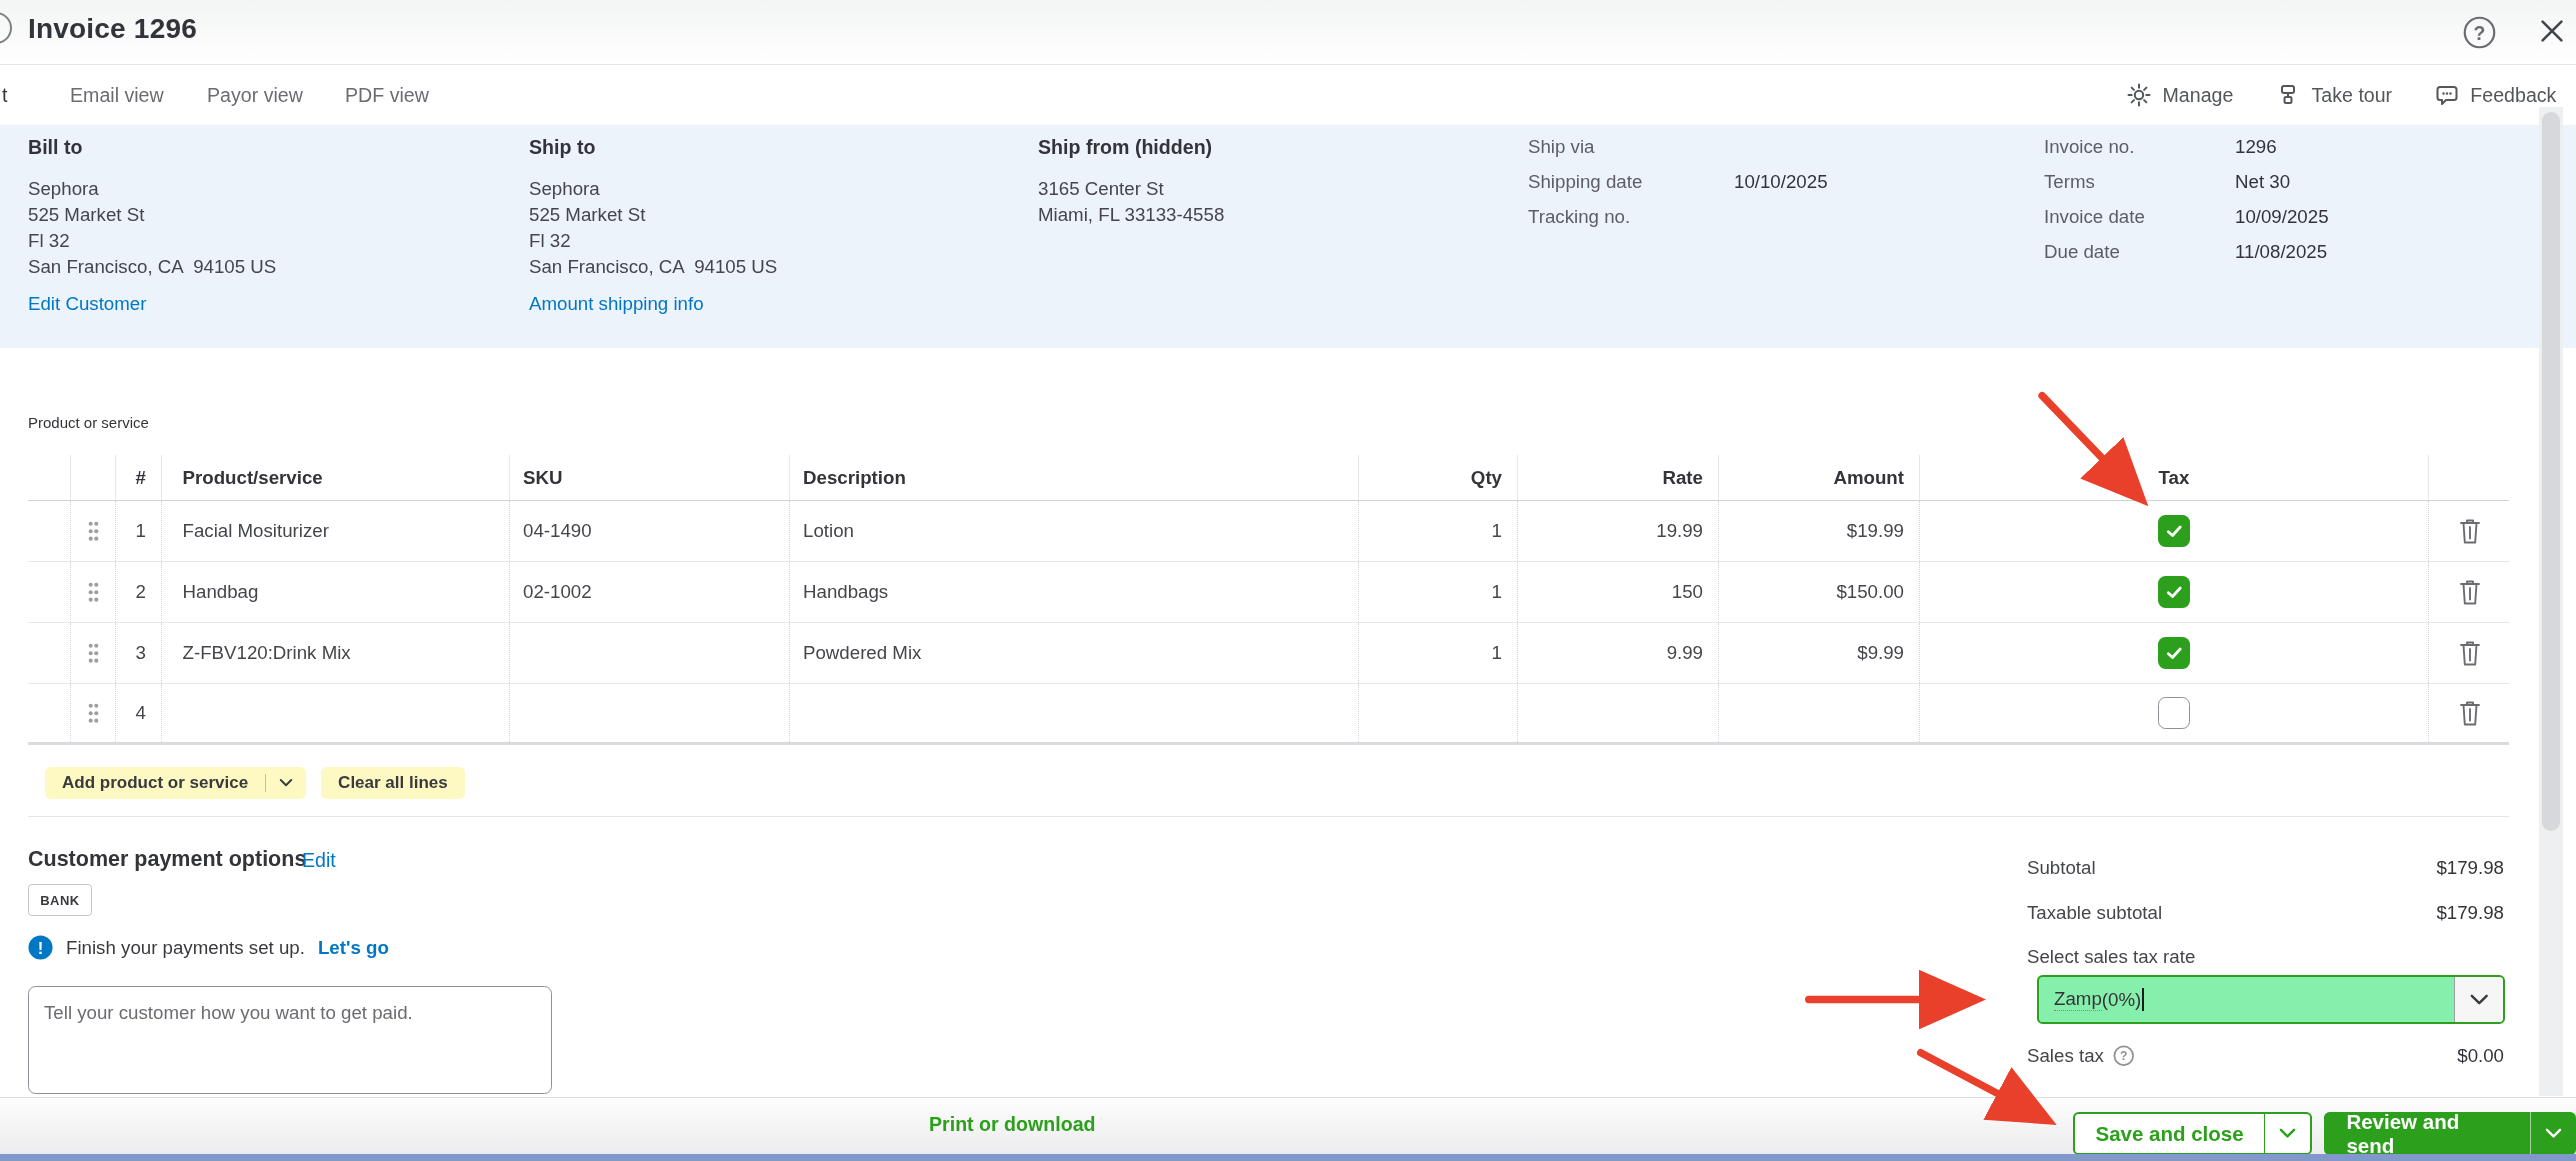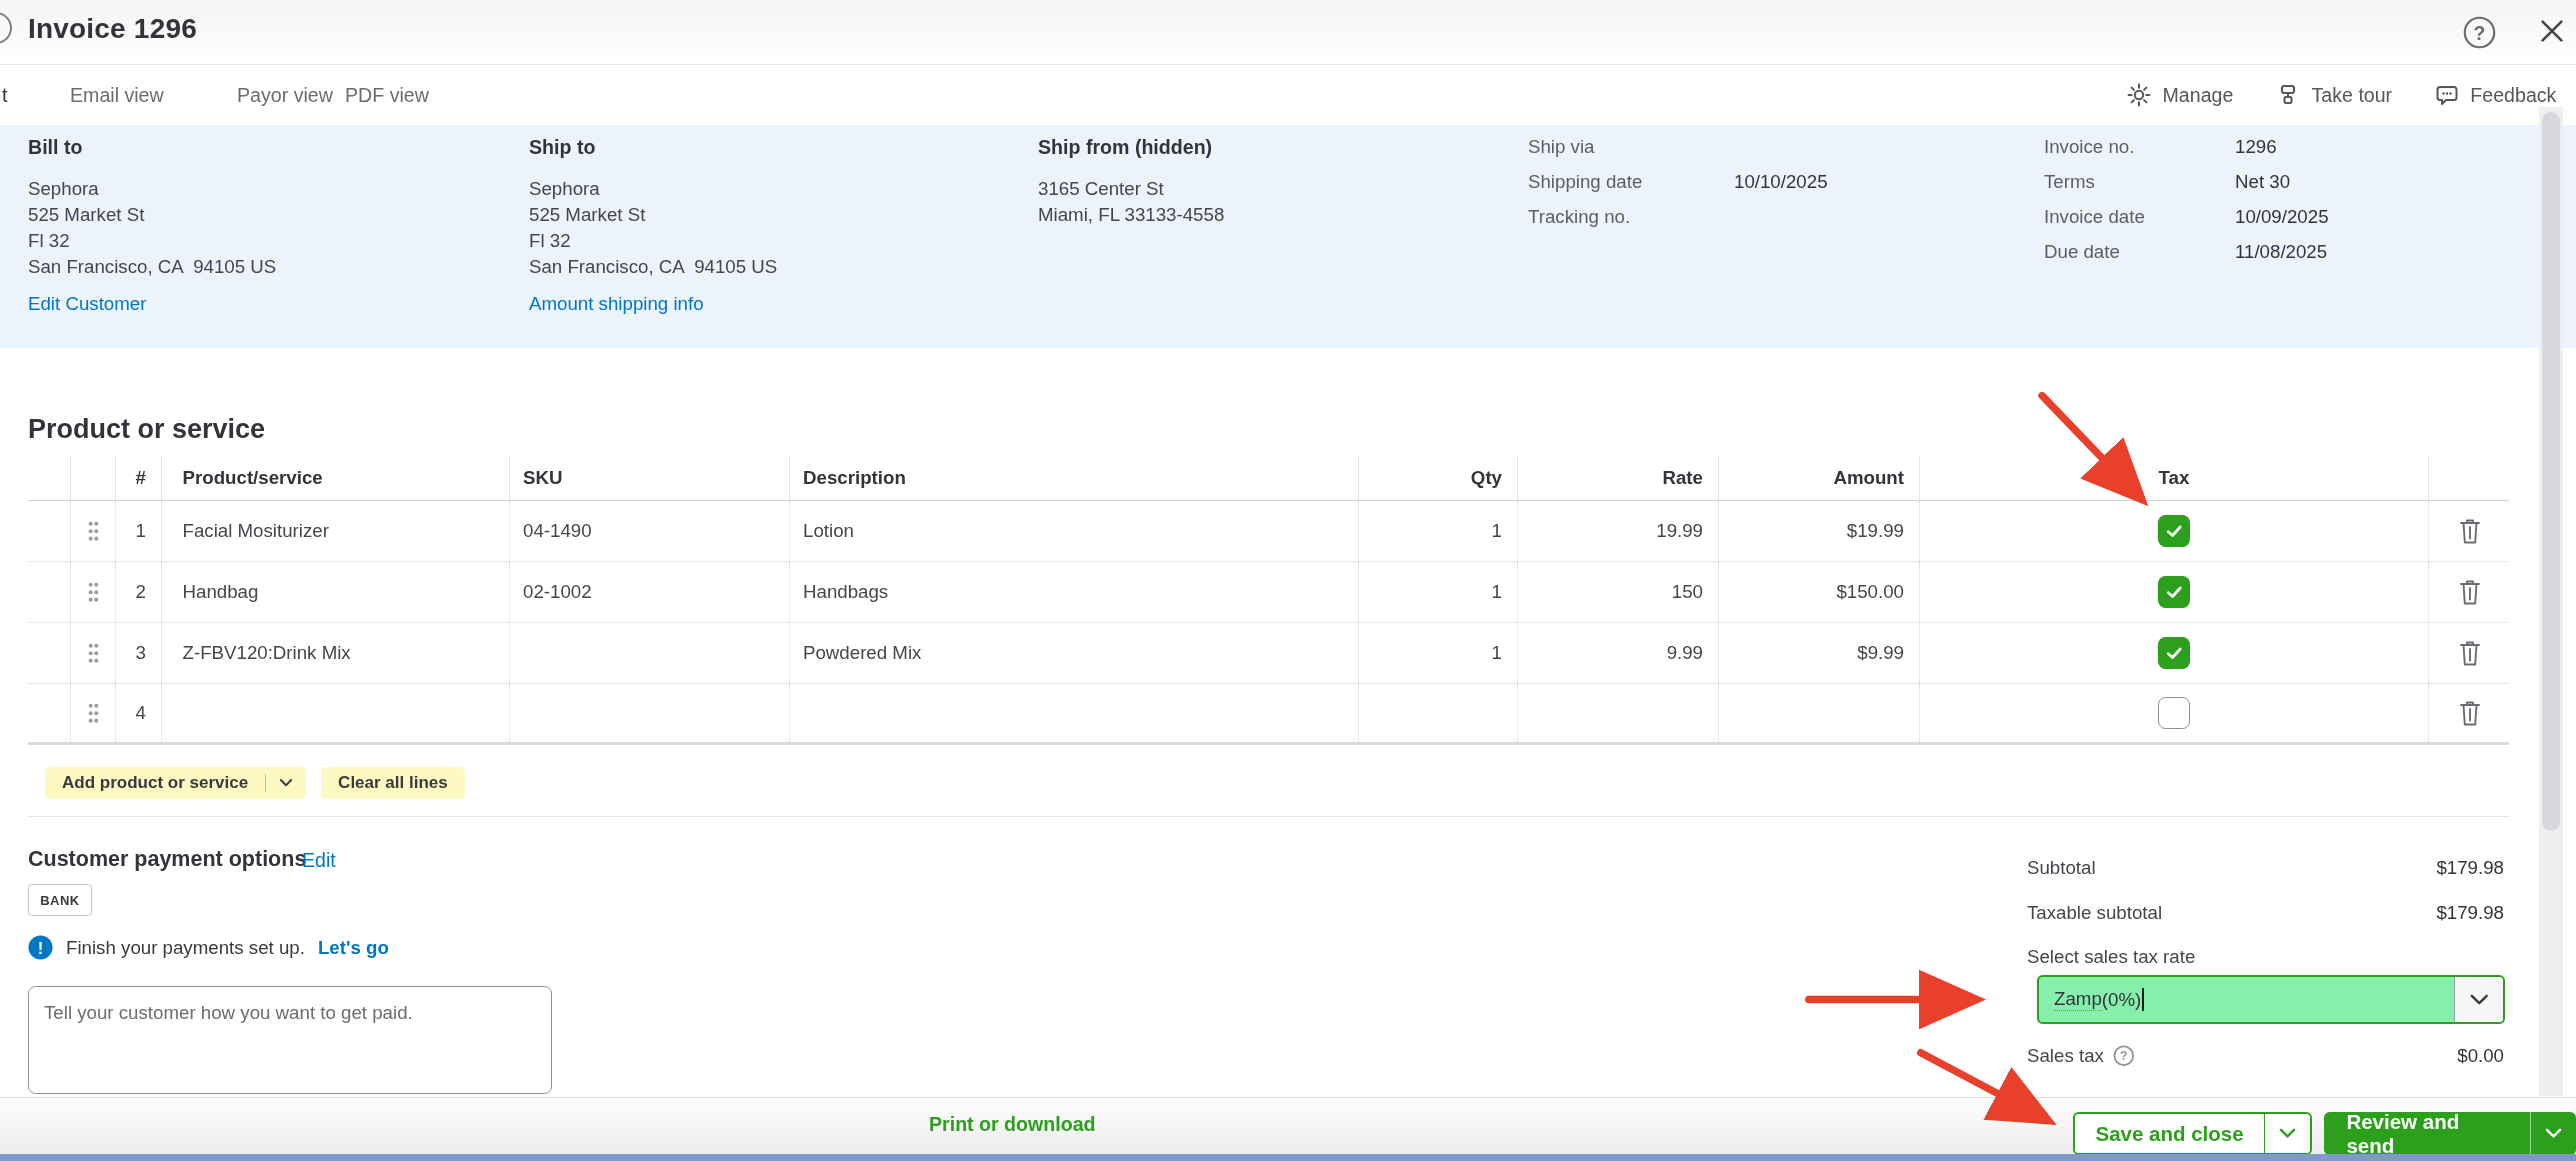--- a/index.html
+++ b/index.html
@@ -16,21 +16,21 @@
   .icon-btn { position:absolute; background:none; border:none; cursor:pointer; }
   .help-btn { left:2462px; top:15px; width:35px; height:35px; }
   .close-btn { left:2535px; top:15px; width:34px; height:34px; }
 
   
   .tab-bar { position:absolute; left:0; top:65px; width:2576px; height:60px; background:#fff; }
   .tab { position:absolute; top:0; height:60px; display:flex; align-items:center; font-size:19.6px; color:#6b6c72; cursor:pointer; background:none; border:none; font-family:inherit; }
   .tab.active { color:#33343a; }
   .tab-cut { left:1.9px; }
   .tab-email { left:70px; }
-  .tab-payor { left:207px;margin-left:30px; }
+  .tab-payor { left:207px; }
   .tab-pdf { left:345px; }
   .active-underline { position:absolute; left:0; top:119px; width:52px; height:5.6px; background:#2ca01c; }
   .tab-actions { position:absolute; right:19.6px; top:0; height:60px; display:flex; align-items:center; gap:43px; }
   .tab-action { display:flex; align-items:center; gap:11.2px; font-size:19.6px; color:#53565a; background:none; border:none; cursor:pointer; font-family:inherit; }
 
   
   .info-band { position:absolute; left:0; top:125px; width:2576px; height:223px; background:#ecf3fa; }
   .col-head { font-size:19.6px; font-weight:700; color:#33343a; }
   .addr-line { font-size:18.7px; color:#44464b; line-height:26px; white-space:pre-wrap; }
   .blue-link { font-size:18.7px; color:#0077c5; text-decoration:none; cursor:pointer; background:none; border:none; font-family:inherit; }
@@ -42,21 +42,21 @@
   .field-grid { position:absolute; top:11.2px; }
   .field-row { display:flex; height:35px; align-items:flex-start; }
   .field-label { font-size:18.7px; color:#5c5e64; }
   .field-value { font-size:18.7px; color:#33343a; }
   .ship-fields { left:1528px; }
   .ship-fields .field-label { width:206px; }
   .inv-fields { left:2044px; }
   .inv-fields .field-label { width:191px; }
 
   
-  .section-title { position:absolute; left:28px; top:414px; font-size:27px; font-weight:700; color:#33343a; }
+  .section-title { position:absolute; left:28px; top:414px; font-size:15px; font-weight:400; color:#33343a; }
   .items-table { position:absolute; left:28px; top:455px; width:2481px; }
   .trow { display:grid; grid-template-columns:42px 45px 46px 348px 280px 569px 159px 201px 201px 509px 82px; align-items:center; }
   .thead { height:46px; border-bottom:1.9px solid #cfd2d6; }
   .thead .c { height:100%; display:flex; align-items:center; font-weight:700; font-size:18.7px; color:#33343a; }
   .thead .c + .c { border-left:0.9px solid #e4e6e9; }
   .tbody-row { height:61px; border-bottom:0.9px solid #e6e8ea; }
   .tbody-row .c { height:100%; display:flex; align-items:center; font-size:18.7px; color:#44464b; }
   .tbody-row .c + .c { border-left:0.9px dotted #d3d6da; }
   .tbody-row:last-of-type { border-bottom:3.7px solid #d9dbde; }
   .c.r { justify-content:flex-end; padding-right:15px; }

